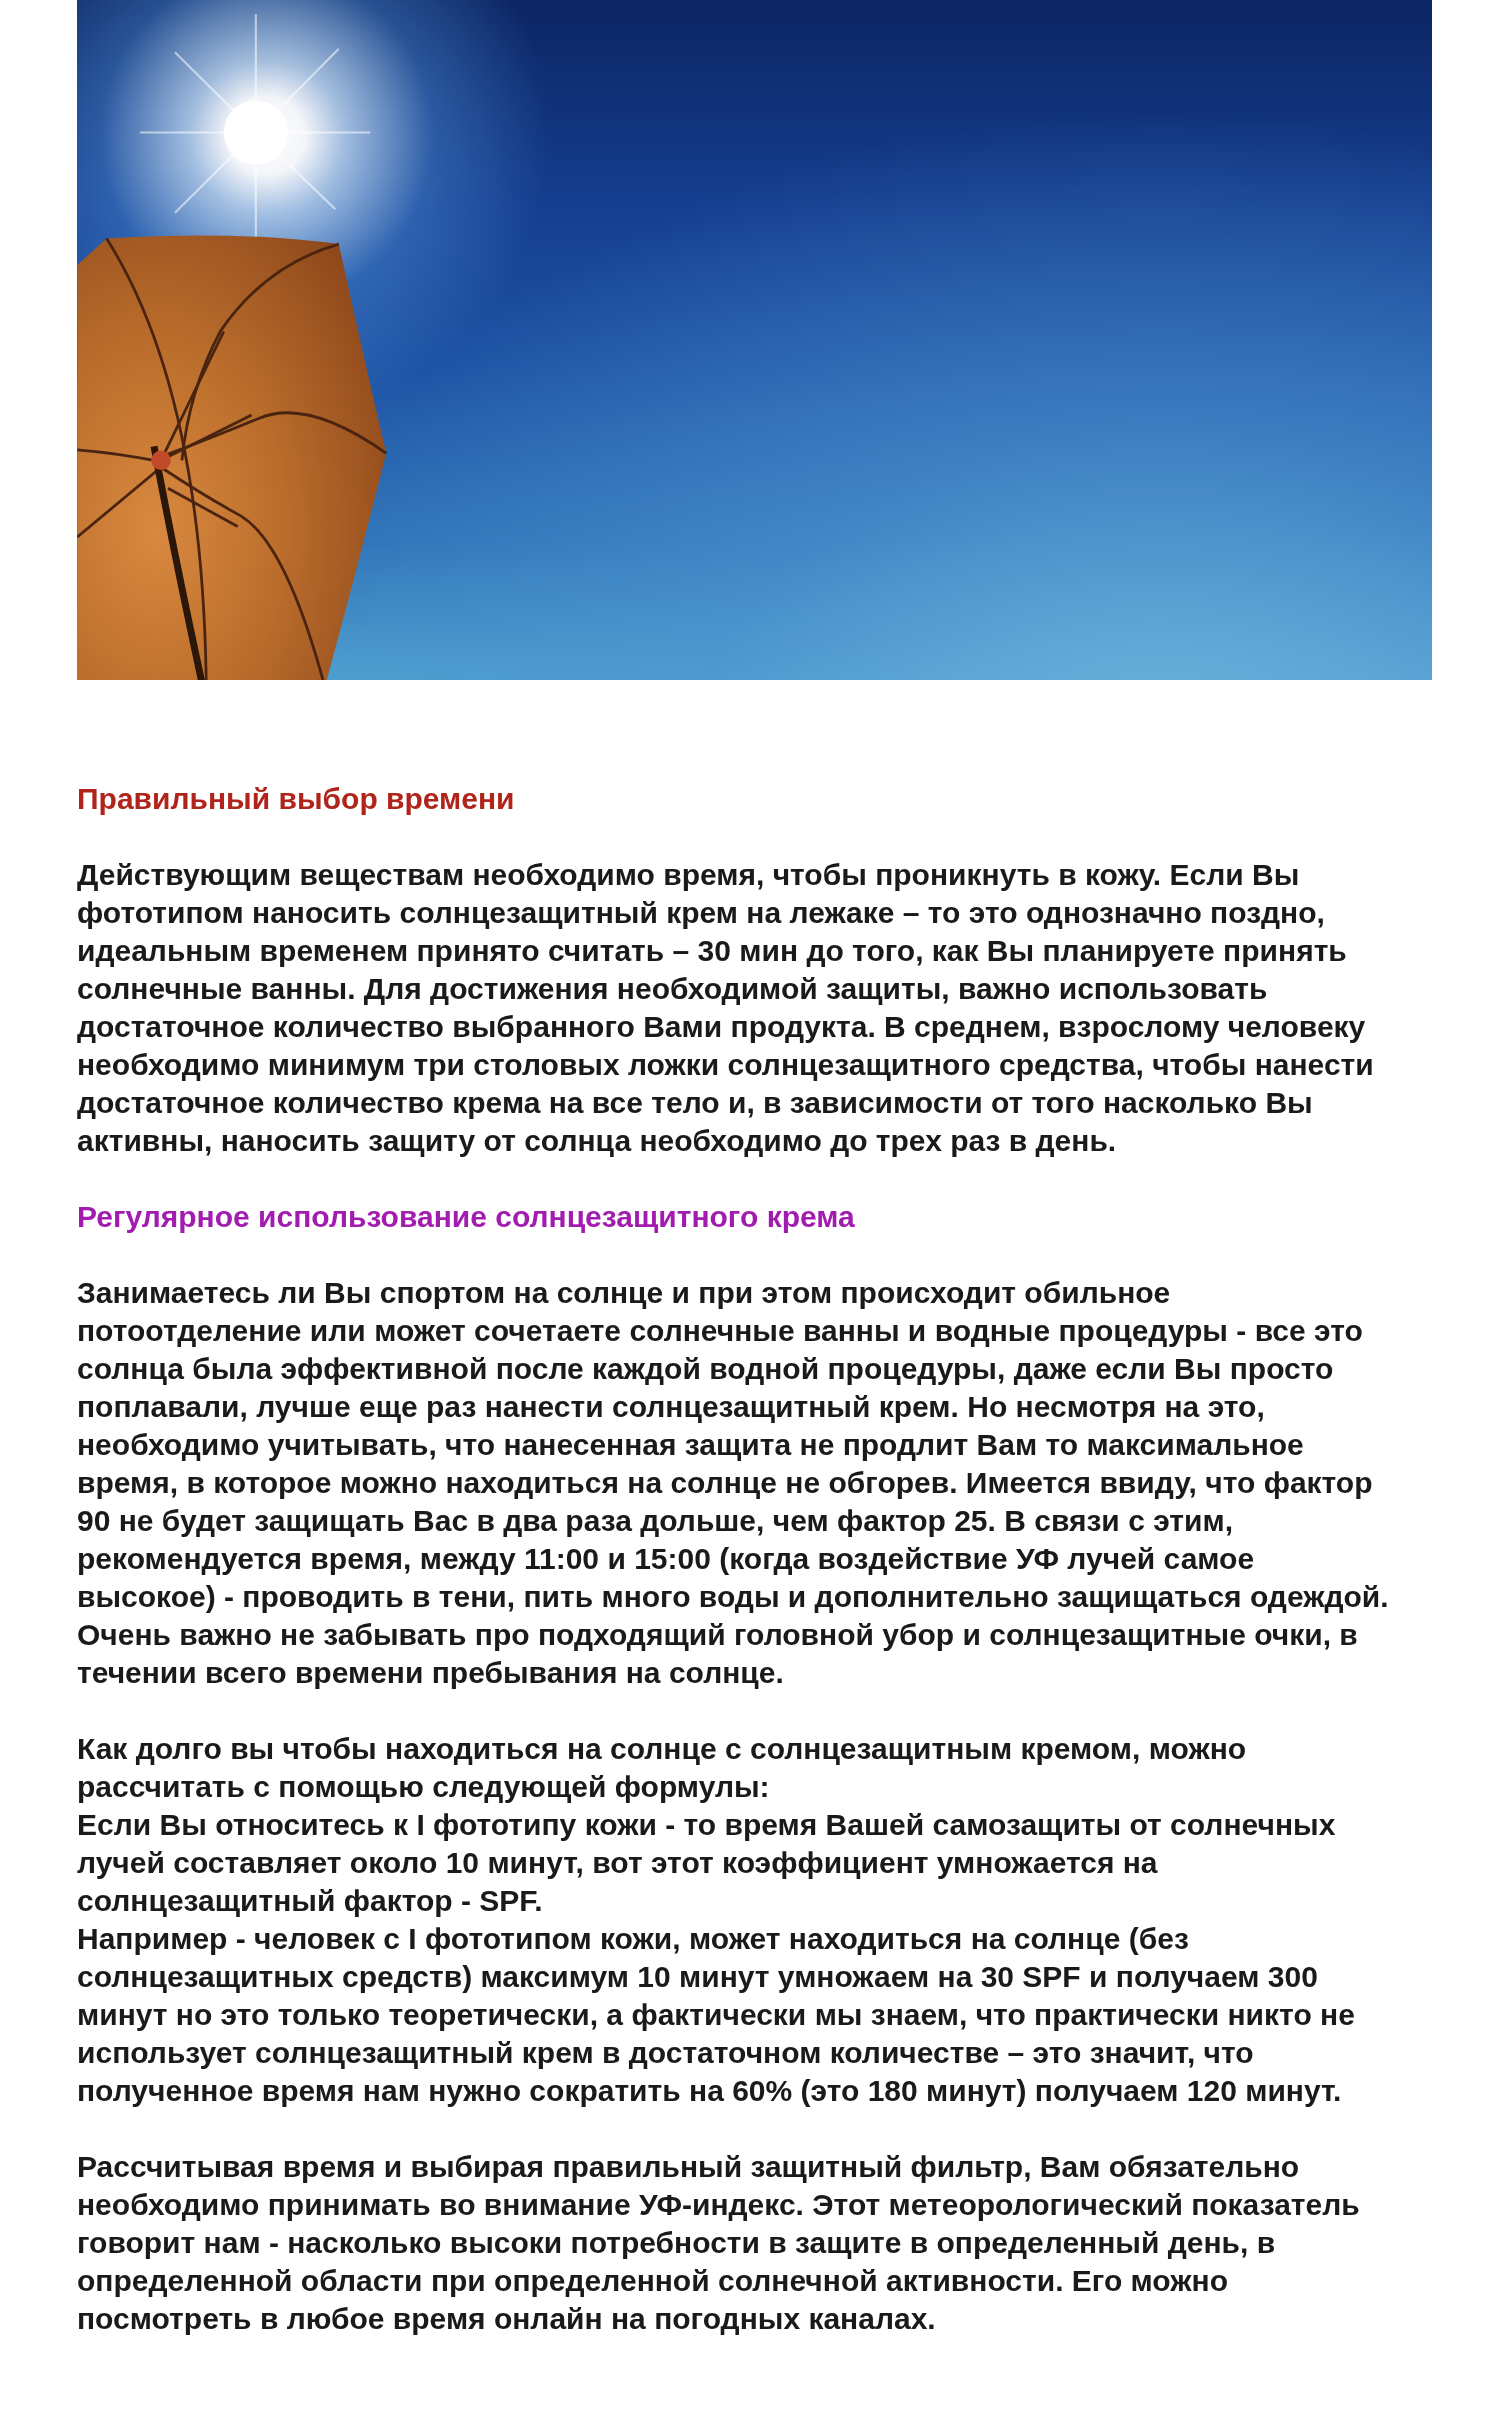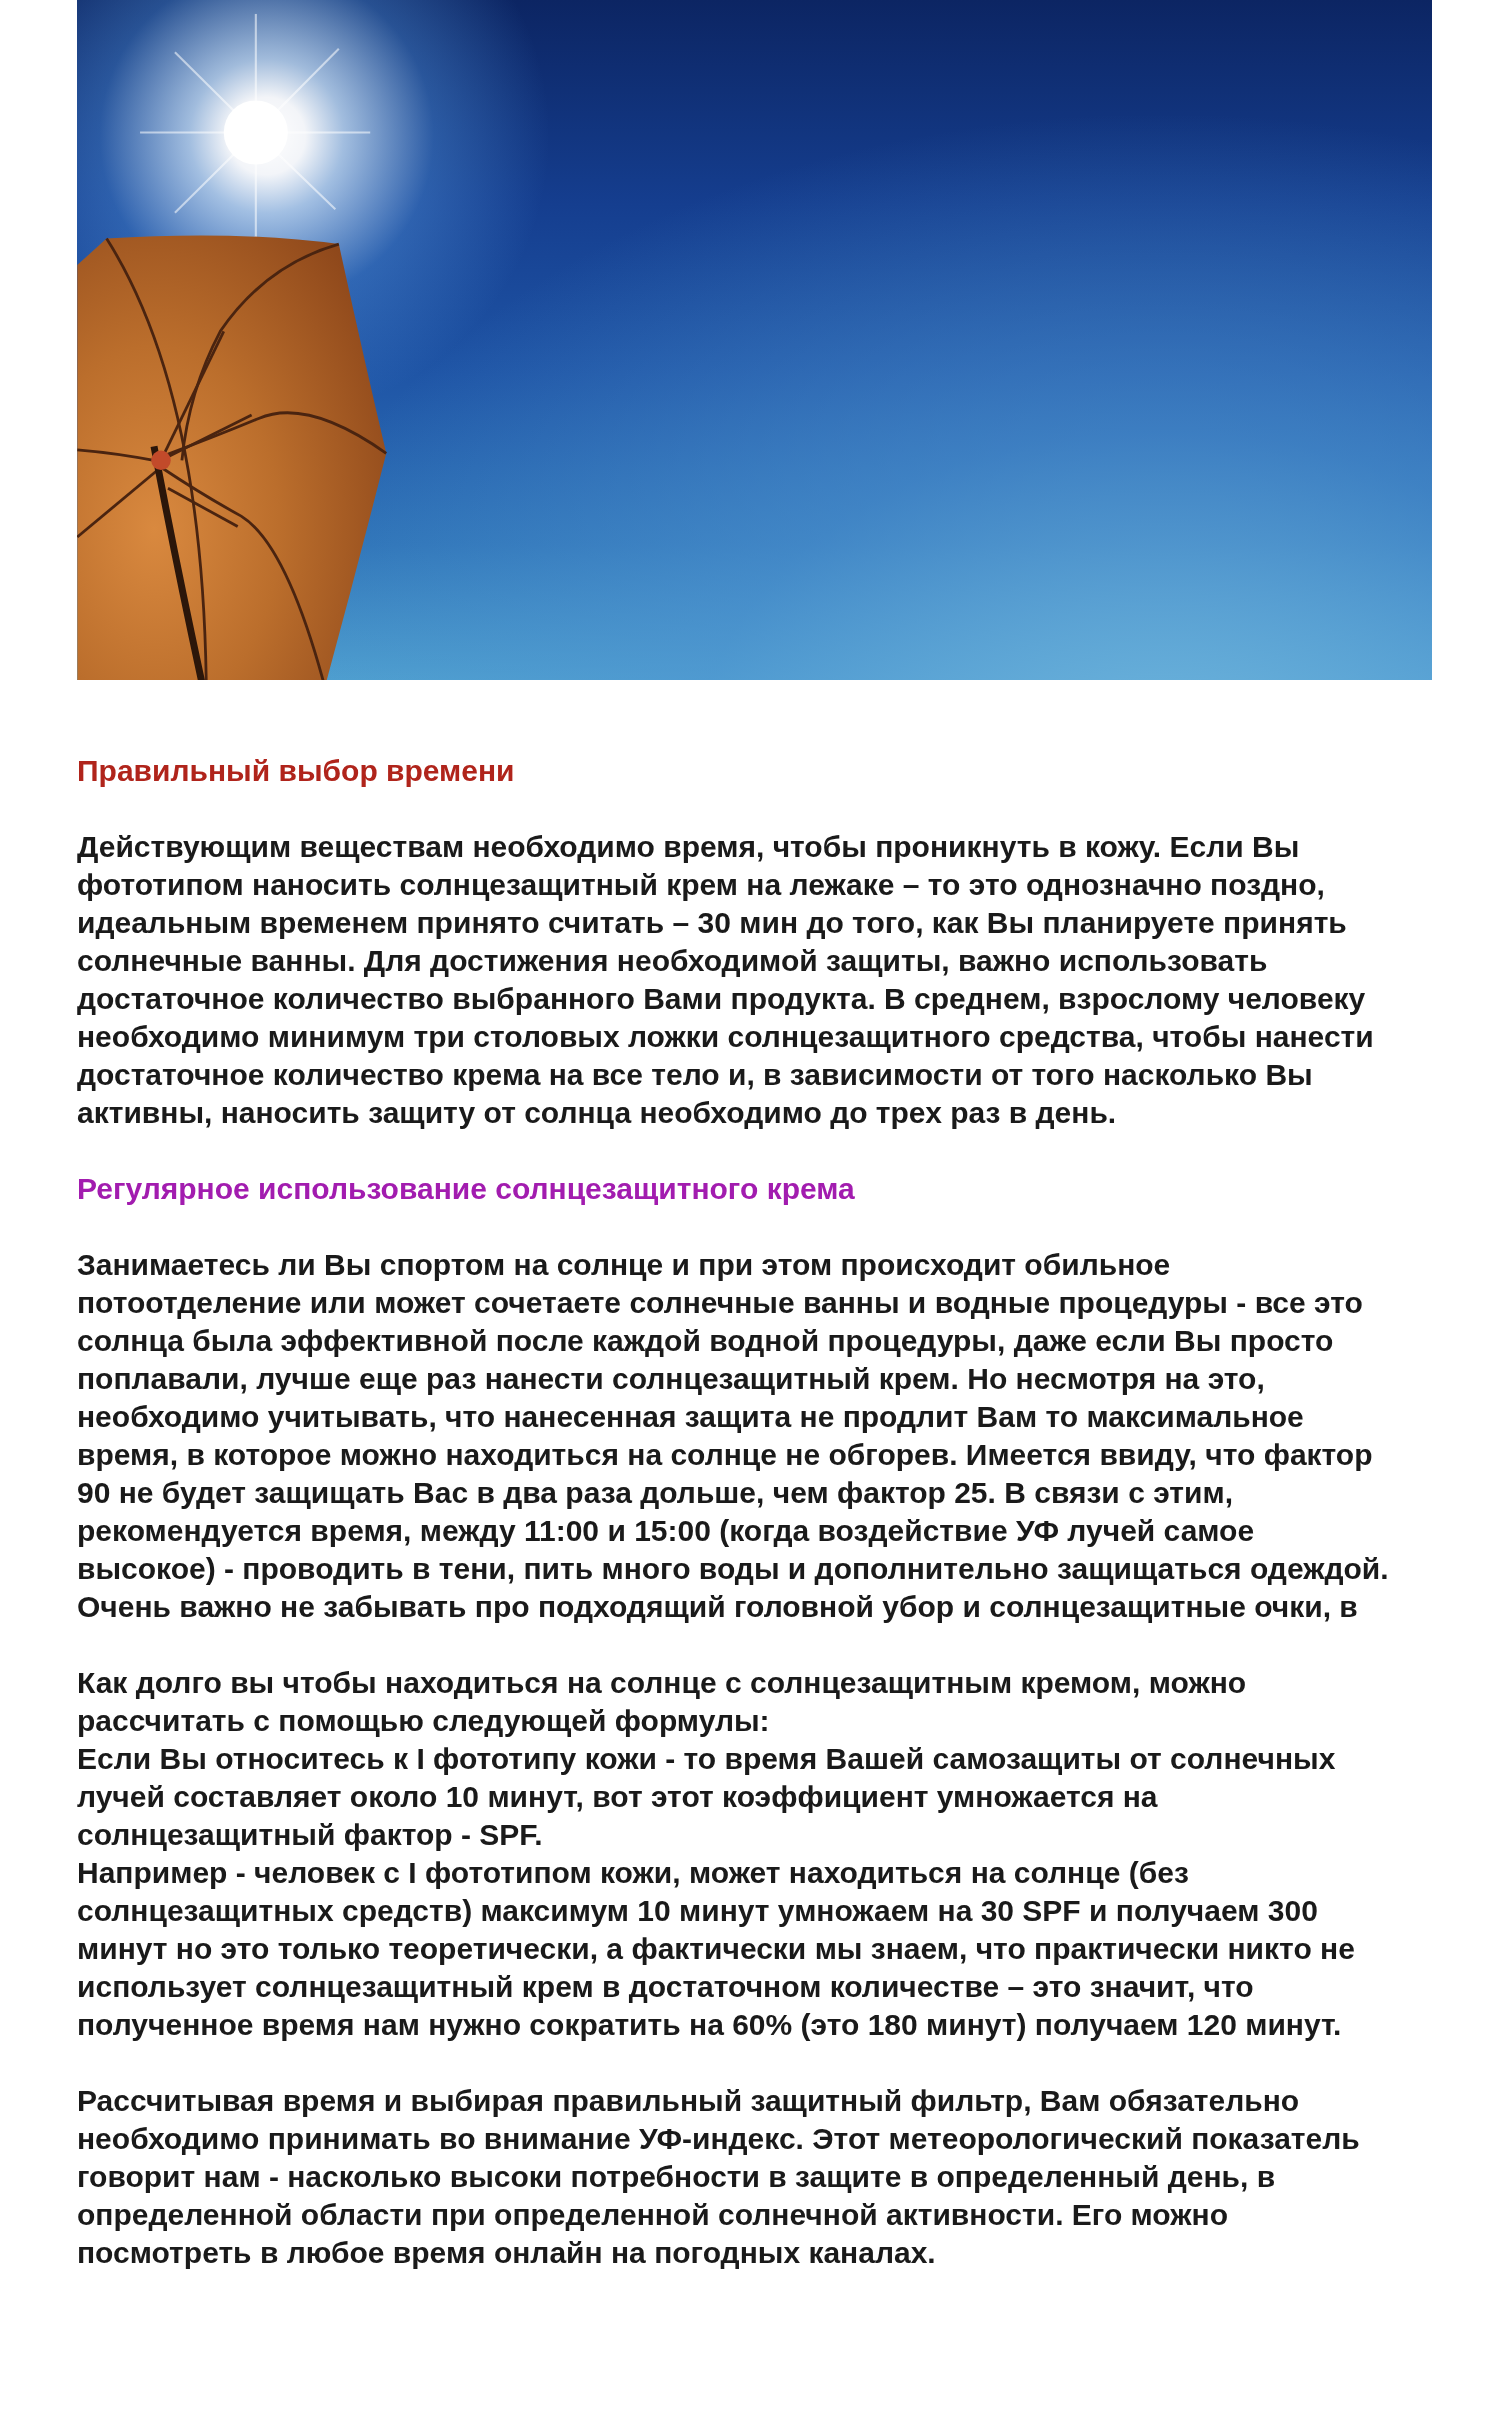--- a/index.html
+++ b/index.html
@@ -7,21 +7,21 @@
   .hero {
     position: absolute; left: 77px; top: 0; width: 1355px; height: 680px;
     overflow: hidden;
     background:
       radial-gradient(circle at 14% 20%, rgba(255,255,255,1) 0, rgba(255,255,255,0.95) 3%, rgba(210,235,255,0.75) 6%, rgba(90,160,230,0.35) 13%, rgba(60,120,200,0) 22%),
       radial-gradient(ellipse at 80% 110%, rgba(110,180,220,0.9) 0, rgba(80,150,210,0.55) 30%, rgba(40,90,170,0) 60%),
       linear-gradient(180deg, #0c2563 0%, #153e8f 30%, #1f55a6 55%, #2f74b8 80%, #4e9fcf 100%);
   }
   .hero svg { position: absolute; left: 0; top: 0; }
   .content {
-    position: absolute; left: 77px; top: 752px; width: 1368px;
+    position: absolute; left: 77px; top: 780px; width: 1368px;
     font-family: "Liberation Sans", sans-serif; color: #1a1a1a;
     font-size: 30px; line-height: 38px;
   }
   .heading {
     color: #b0241b; font-weight: bold; margin: 0; font-size: 30px; line-height: 38px;
   }
   .para { margin: 0; font-weight: bold; }
   .gap-after-h { height: 38px; }
   .gap { height: 38px; }
   .line { display: block; white-space: nowrap; }
@@ -90,20 +90,21 @@
     <span class="line">Занимаетесь ли Вы спортом на солнце и при этом происходит обильное</span>
     <span class="line">потоотделение или может сочетаете солнечные ванны и водные процедуры - все это</span>
     <span class="line">солнца была эффективной после каждой водной процедуры, даже если Вы просто</span>
     <span class="line">поплавали, лучше еще раз нанести солнцезащитный крем. Но несмотря на это,</span>
     <span class="line">необходимо учитывать, что нанесенная защита не продлит Вам то максимальное</span>
     <span class="line">время, в которое можно находиться на солнце не обгорев. Имеется ввиду, что фактор</span>
     <span class="line">90 не будет защищать Вас в два раза дольше, чем фактор 25. В связи с этим,</span>
     <span class="line">рекомендуется время, между 11:00 и 15:00 (когда воздействие УФ лучей самое</span>
     <span class="line">высокое) - проводить в тени, пить много воды и дополнительно защищаться одеждой.</span>
     <span class="line">Очень важно не забывать про подходящий головной убор и солнцезащитные очки, в</span>
+    <span class="line">течении всего времени пребывания на солнце.</span>
   </p>
   <div class="gap"></div>
   <p class="para">
     <span class="line">Как долго вы чтобы находиться на солнце с солнцезащитным кремом, можно</span>
     <span class="line">рассчитать с помощью следующей формулы:</span>
     <span class="line">Если Вы относитесь к I фототипу кожи - то время Вашей самозащиты от солнечных</span>
     <span class="line">лучей составляет около 10 минут, вот этот коэффициент умножается на</span>
     <span class="line">солнцезащитный фактор - SPF.</span>
     <span class="line">Например - человек с I фототипом кожи, может находиться на солнце (без</span>
     <span class="line">солнцезащитных средств) максимум 10 минут умножаем на 30 SPF и получаем 300</span>

